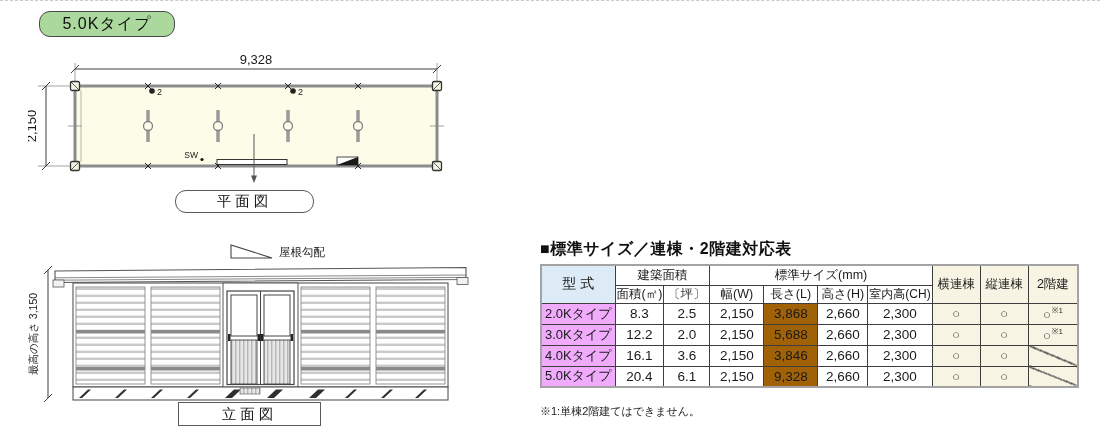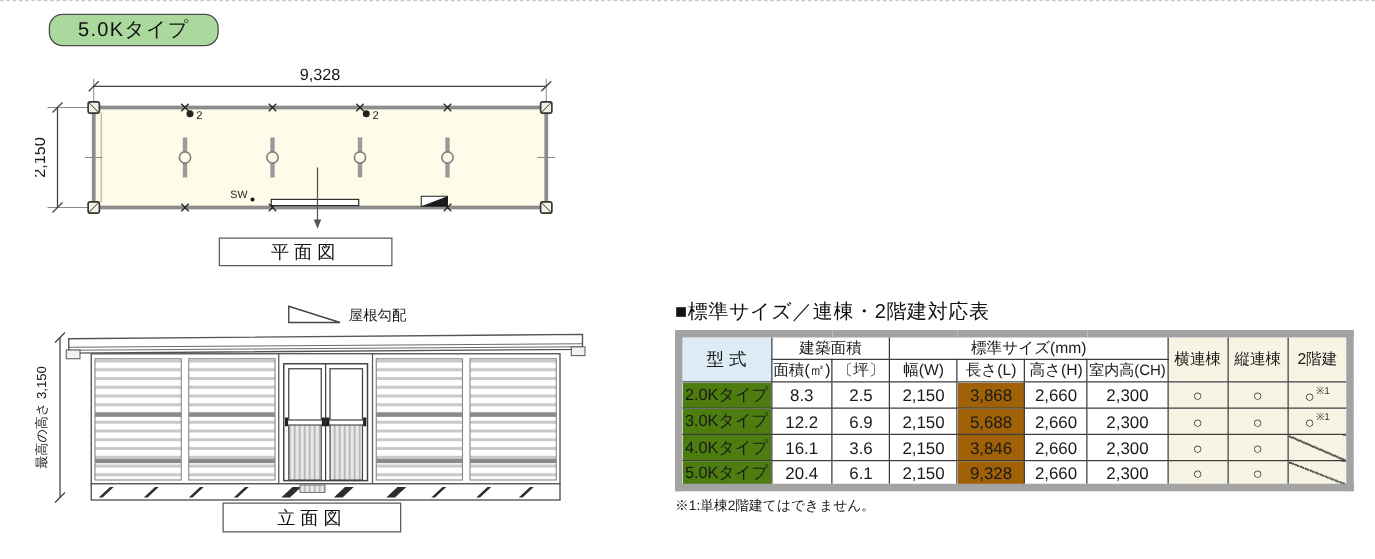--- a/index.html
+++ b/index.html
@@ -42,46 +42,46 @@
   .panelrect{fill:url(#doorpanel);stroke:#444;stroke-width:0.9;}
   .handle{fill:#222;}
   .slash{fill:#2e2e2e;}
 
   
   .caption{
     position:absolute;border:1px solid #5a5a5a;background:#ffffff;
     display:flex;align-items:center;justify-content:center;
     font-size:14.5px;letter-spacing:4px;color:#111;
   }
-  #cap-plan{left:175px;top:189px;width:137px;height:21px;}
+  #cap-plan{left:175px;top:189px;width:137px;height:21px;border-radius:11px;}
   #cap-elev{left:178px;top:401px;width:141px;height:22px;}
 
   
   .table-wrap{position:absolute;left:540px;top:238px;width:545px;}
-  .tbl-title{font-size:16px;font-weight:normal;color:#111;margin:0 0 4px 0;letter-spacing:0.5px;}
-  table{border-collapse:collapse;border:6px solid #a3a3a3;table-layout:fixed;}
+  .tbl-title{font-size:16px;font-weight:bold;color:#111;margin:0 0 4px 0;letter-spacing:0.5px;}
+  table{border-collapse:collapse;border:2px solid #a3a3a3;table-layout:fixed;}
   th,td{
     border:1px solid #3e3e3e;text-align:center;padding:0 1px;
     font-weight:normal;white-space:nowrap;overflow:hidden;color:#1a1a1a;
   }
   tr.hrow1{height:20px;} tr.hrow2{height:18px;} tbody tr{height:21px;}
   th{font-size:12.5px;}
   th.model-h{font-size:14px;background:#dcebf5;}
   th.ch{font-size:12px;}
   td{font-size:13.5px;}
-  td.model{background:#4d7c0f;font-size:13px;}
+  td.model{background:#f0abfc;font-size:13px;}
   td.len{background:#a16207;}
   .cream{background:#f7f4e4;}
   th.tsubo,td.tsubo{border-left:1px dashed #555;}
   td.mark{font-size:13px;color:#333;}
   td.mark sup{font-size:8px;position:relative;top:-1px;margin-left:1px;}
   td.nikai[data-diagonal="true"]{
     background-image:linear-gradient(to top right,transparent 48%,#4a4a4a 48%,#4a4a4a 52%,transparent 52%);
   }
-  .footnote{font-size:11px;color:#1a1a1a;margin-top:4px;}
+  .footnote{font-size:11px;color:#1a1a1a;margin-top:16px;}
 </style>
 </head>
 <body>
 
 <div class="page">
 
   <div class="badge">
     <span>5.0Kタイプ</span>
   </div>
 
@@ -310,21 +310,21 @@
           <td class="len">3,868</td>
           <td>2,660</td>
           <td>2,300</td>
           <td class="cream mark">○</td>
           <td class="cream mark">○</td>
           <td class="cream mark nikai" data-diagonal="false"><span>○</span><sup>※1</sup></td>
         </tr>
         <tr>
           <td class="model">3.0Kタイプ</td>
           <td>12.2</td>
-          <td class="tsubo">6.9</td>
+          <td class="tsubo">2.0</td>
           <td>2,150</td>
           <td class="len">5,688</td>
           <td>2,660</td>
           <td>2,300</td>
           <td class="cream mark">○</td>
           <td class="cream mark">○</td>
           <td class="cream mark nikai" data-diagonal="false"><span>○</span><sup>※1</sup></td>
         </tr>
         <tr>
           <td class="model">4.0Kタイプ</td>

